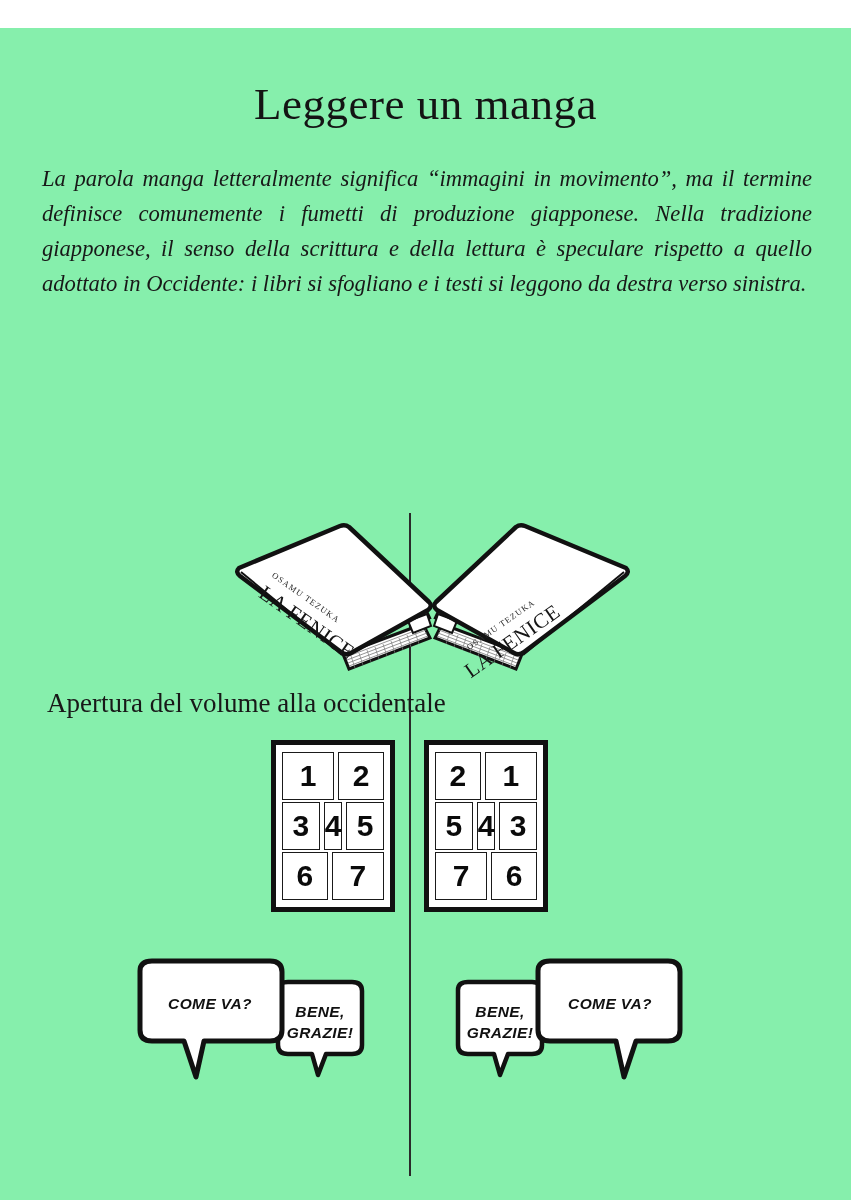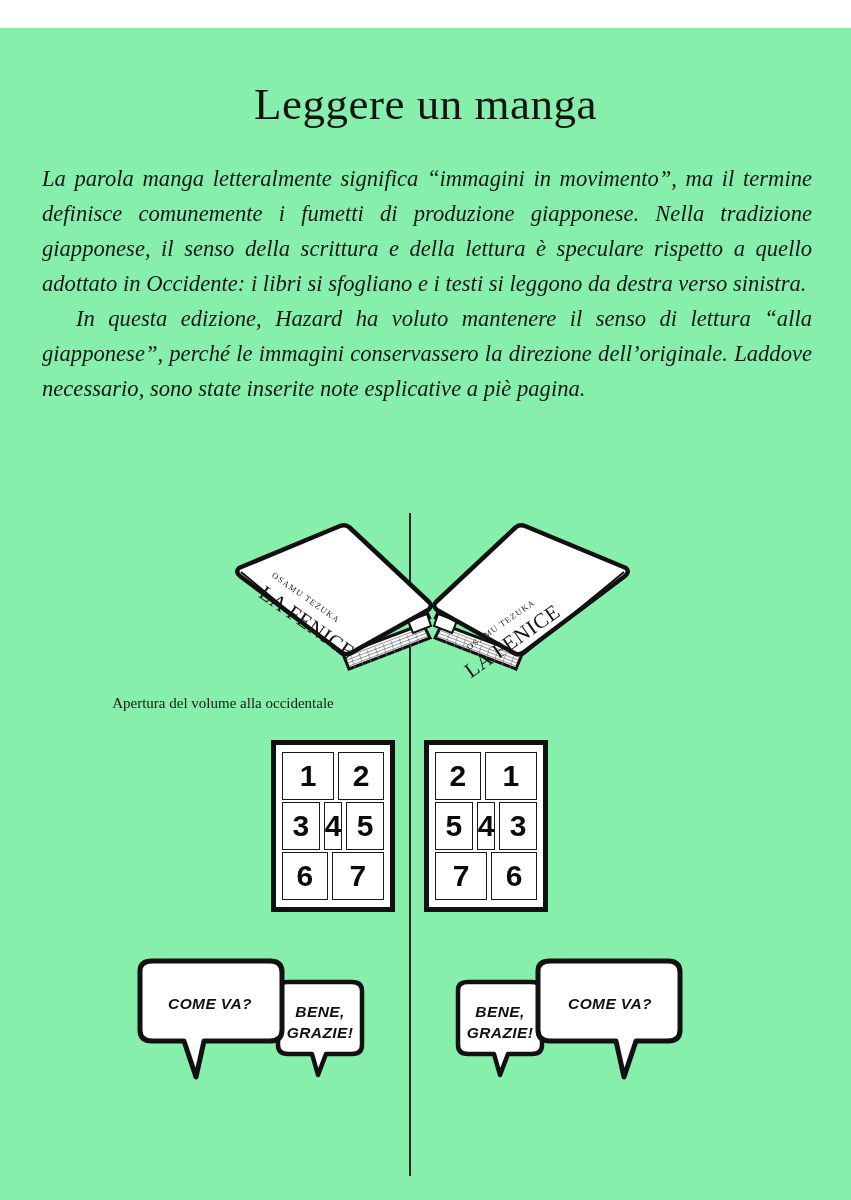--- a/index.html
+++ b/index.html
@@ -93,22 +93,22 @@
     fill: #151515;
   }
   .cover-author {
     font-family: "Liberation Serif", "DejaVu Serif", serif;
     fill: #2a2a2a;
   }
 
   
   .caption {
     position: absolute;
-    top: 197px;
-    font-size: 15px;
+    top: 190px;
+    font-size: 27px;
     color: #181818;
     white-space: nowrap;
   }
   .caption-left  { left: 47px;  width: 352px; text-align: center; }
   .caption-right { left: 422px; width: 385px; text-align: center; }
 
   
   .pagegrid {
     position: absolute;
     top: 242px;
@@ -169,21 +169,20 @@
 </style>
 </head>
 <body>
 
 <div class="page">
 
   <div class="title">Leggere un manga</div>
 
   <div class="bodytext">
     <p>La parola manga letteralmente significa “immagini in movimento”, ma il termine definisce comunemente i fumetti di produzione giapponese. Nella tradizione giapponese, il senso della scrittura e della lettura è speculare rispetto a quello adottato in Occidente: i libri si sfogliano e i testi si leggono da destra verso sinistra.</p>
-    <p class="indent">In questa edizione, Hazard ha voluto mantenere il senso di lettura “alla giapponese”, perché le immagini conservassero la direzione dell’originale. Laddove necessario, sono state inserite note esplicative a piè pagina.</p>
   </div>
 
   <div class="figure">
 
     <div class="divider"></div>
 
     <div class="book-wrap book-left">
       <svg width="220" height="175" viewBox="0 0 220 175" xmlns="http://www.w3.org/2000/svg">
 
         <g>

